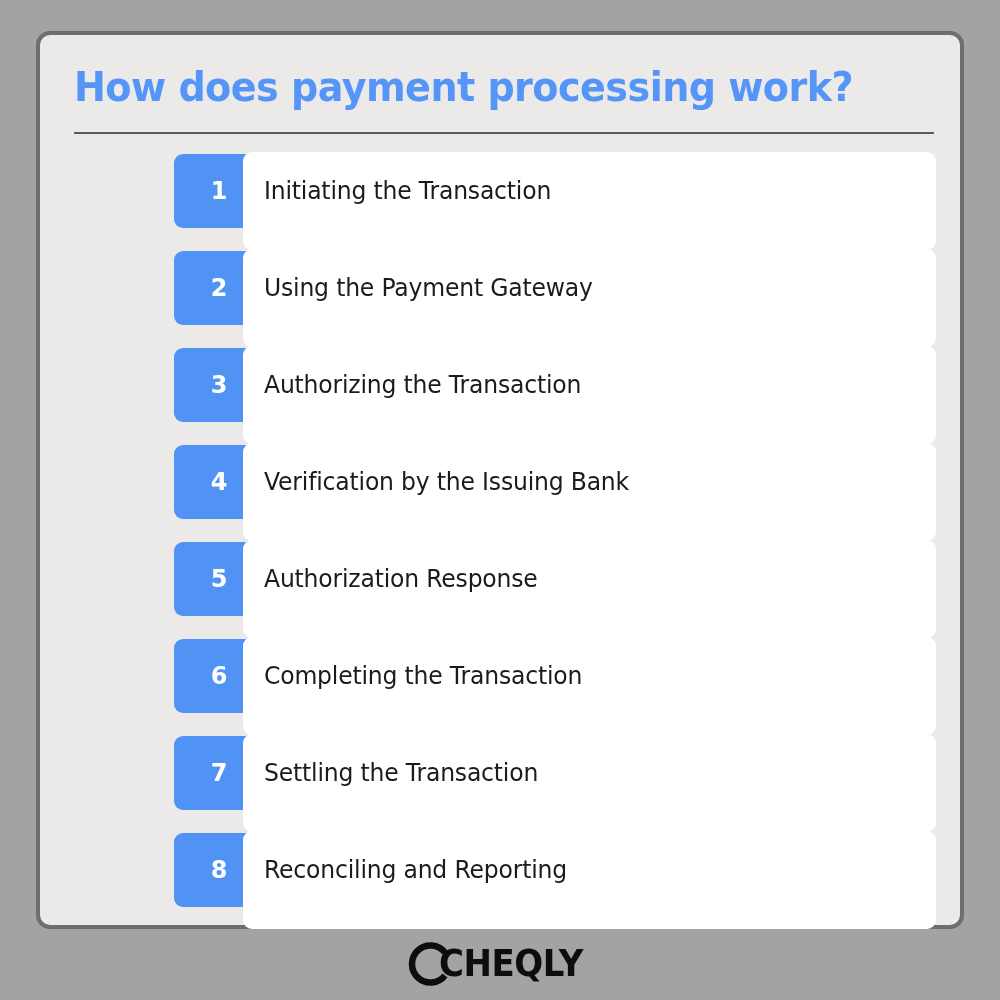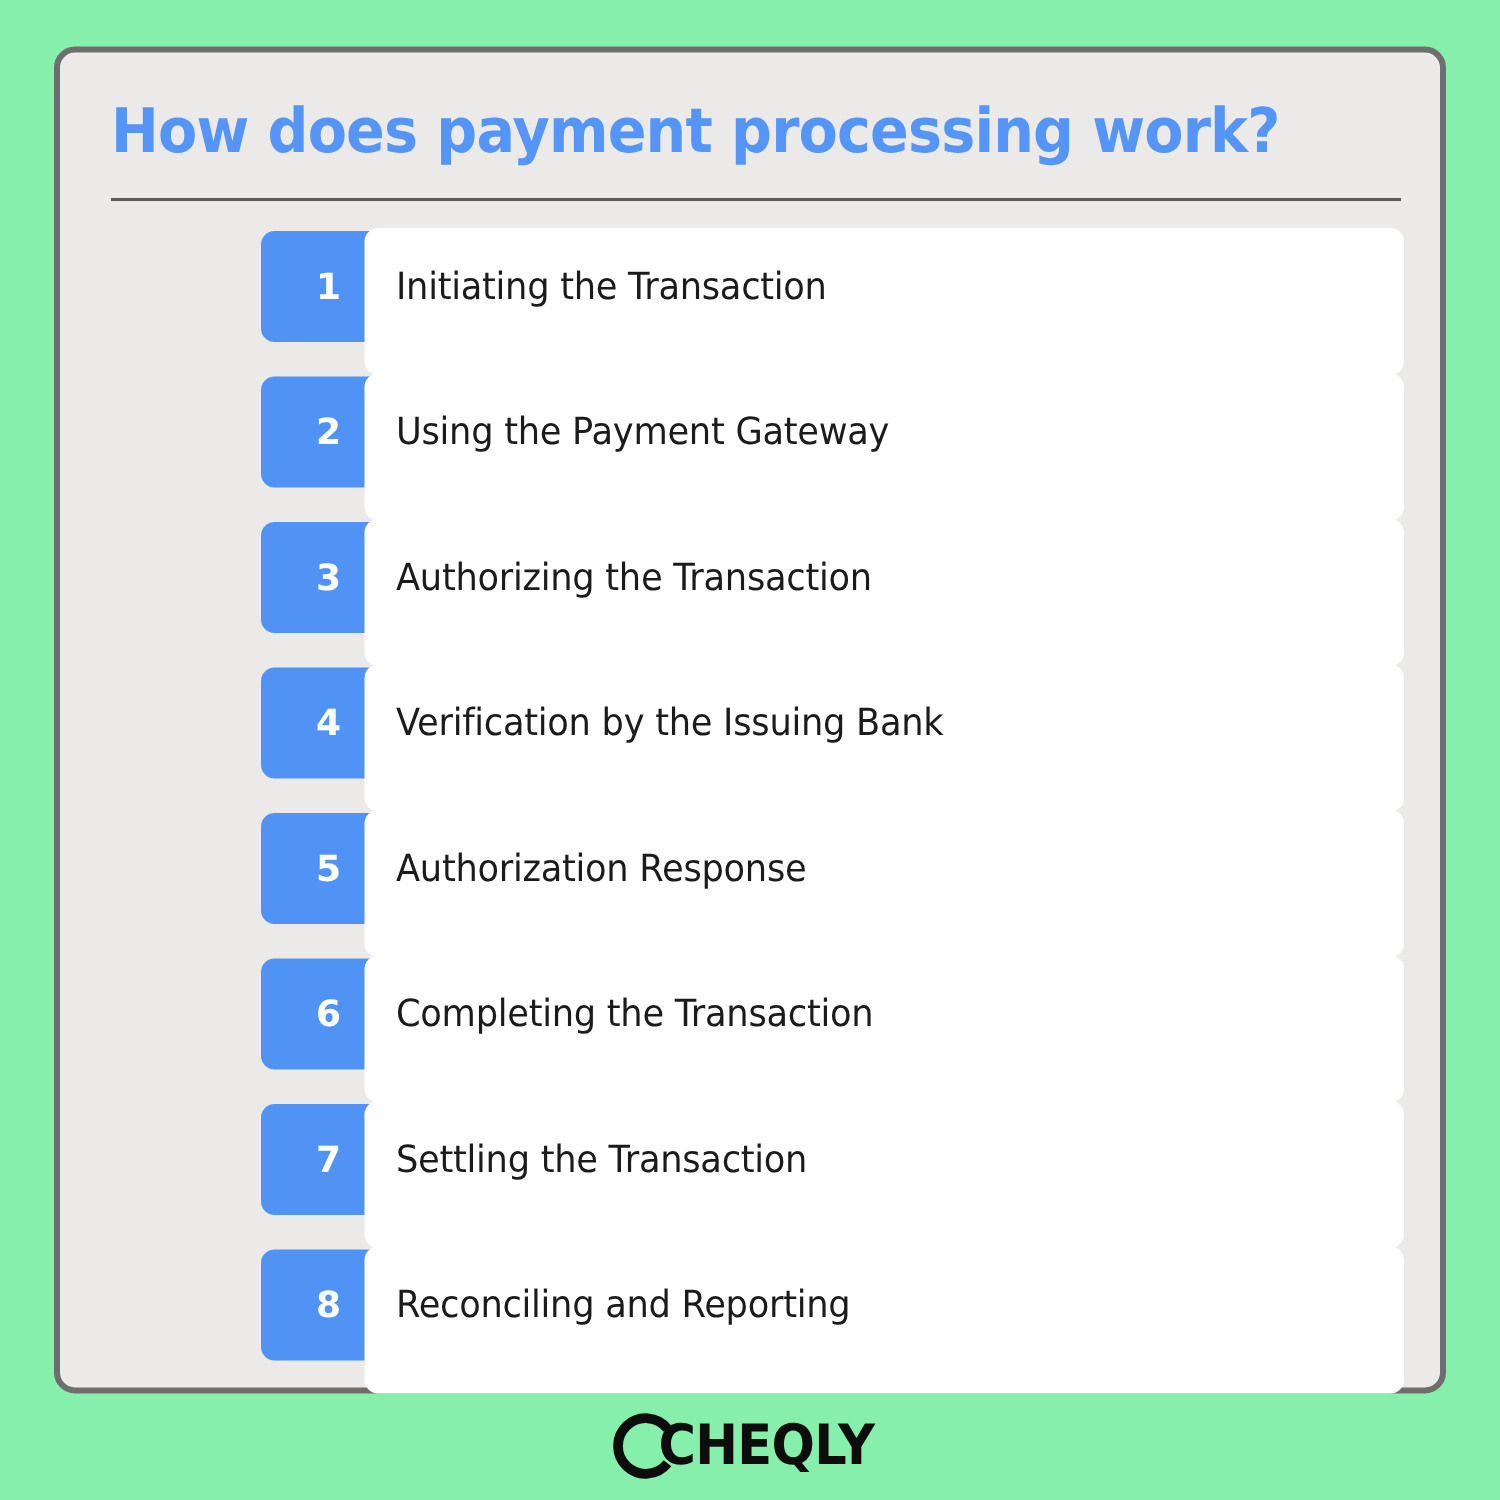--- a/index.html
+++ b/index.html
@@ -11,21 +11,21 @@
     height: 1000px;
     background: #ffffff;
     font-family: "Liberation Sans", sans-serif;
     overflow: hidden;
   }
 
   .infographic {
     position: relative;
     width: 1000px;
     height: 1000px;
-    background: #86efac;
+    background: #a3a3a3;
   }
 
   
   .panel {
     position: absolute;
     left: 36px;
     top: 31px;
     width: 928px;
     height: 898px;
     box-sizing: border-box;

